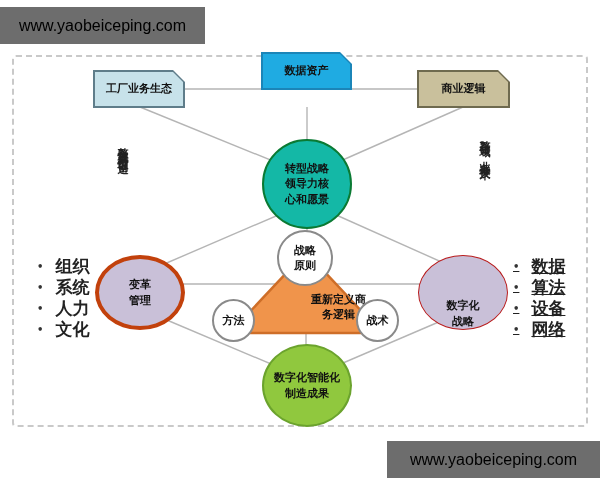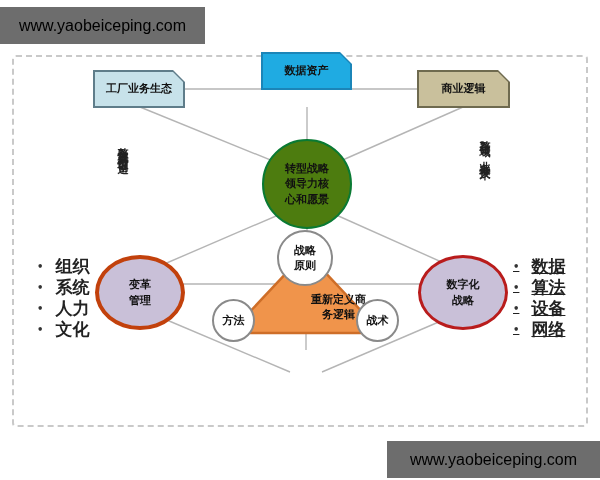--- a/index.html
+++ b/index.html
@@ -26,26 +26,26 @@
   .cutbox .label{position:absolute;inset:0;display:flex;align-items:center;justify-content:center;}
   #box-factory{left:93px;top:70px;width:92px;}
   #box-factory .outer{background:#5f7d8a;} #box-factory .inner{background:#c7e2ea;}
   #box-data{left:261px;top:52px;width:91px;}
   #box-data .outer{background:#1b85b8;} #box-data .inner{background:#1fabe2;}
   #box-logic{left:417px;top:70px;width:93px;}
   #box-logic .outer{background:#6e6a4f;} #box-logic .inner{background:#c9c09c;}
 
   .circle{position:absolute;border-radius:50%;display:flex;align-items:center;
           justify-content:center;box-sizing:border-box;}
-  #c-center{left:262px;top:139px;width:90px;height:90px;background:#4d7c0f;border:2px solid #0a7a33;}
+  #c-center{left:262px;top:139px;width:90px;height:90px;background:#14b8a6;border:2px solid #0a7a33;}
   #c-principle{left:277px;top:230px;width:56px;height:56px;background:#ffffff;border:2px solid #8a8a8a;}
   #c-method{left:212px;top:299px;width:43px;height:43px;background:#ffffff;border:2px solid #8a8a8a;}
   #c-tactic{left:356px;top:299px;width:43px;height:43px;background:#ffffff;border:2px solid #8a8a8a;}
   #c-change{left:95px;top:255px;width:90px;height:75px;background:#c9c0d8;border:4px solid #c2410c;}
-  #c-digital{left:418px;top:255px;width:90px;height:75px;background:#c9c0d8;border:3px solid #b91c1c;}
+  #c-digital{left:418px;top:255px;width:90px;height:75px;background:#c9c0d8;border:1px solid #b91c1c;align-items:flex-end;}
   #c-outcome{left:262px;top:344px;width:90px;height:83px;background:#90c83e;border:2px solid #6ba32d;}
 
   #triangle-label{position:absolute;left:246px;top:287px;width:120px;height:40px;
                   display:flex;align-items:center;justify-content:flex-end;}
 
   .vlabel{position:absolute;writing-mode:vertical-rl;font-size:11px;font-weight:bold;
           color:#222;letter-spacing:2px;}
   #vlabel-left{left:114px;top:138px;height:112px;}
   #vlabel-right{left:476px;top:131px;height:118px;}
 
@@ -125,20 +125,24 @@
     <div class="label">战略
 原则</div>
   </div>
   <div class="circle" id="c-tactic">
     <div class="label">战术</div>
   </div>
   <div class="circle" id="c-method">
     <div class="label">方法</div>
   </div>
 
+  <div class="circle" id="c-outcome">
+    <div class="label">数字化智能化
+制造成果</div>
+  </div>
 
   <div class="vlabel" id="vlabel-left">整合流程与价值创造</div>
   <div class="vlabel" id="vlabel-right">整合领域、业务和技术</div>
 
   <div class="bullets" id="bullets-left">
     <div class="row">组织</div>
     <div class="row">系统</div>
     <div class="row">人力</div>
     <div class="row">文化</div>
   </div>

